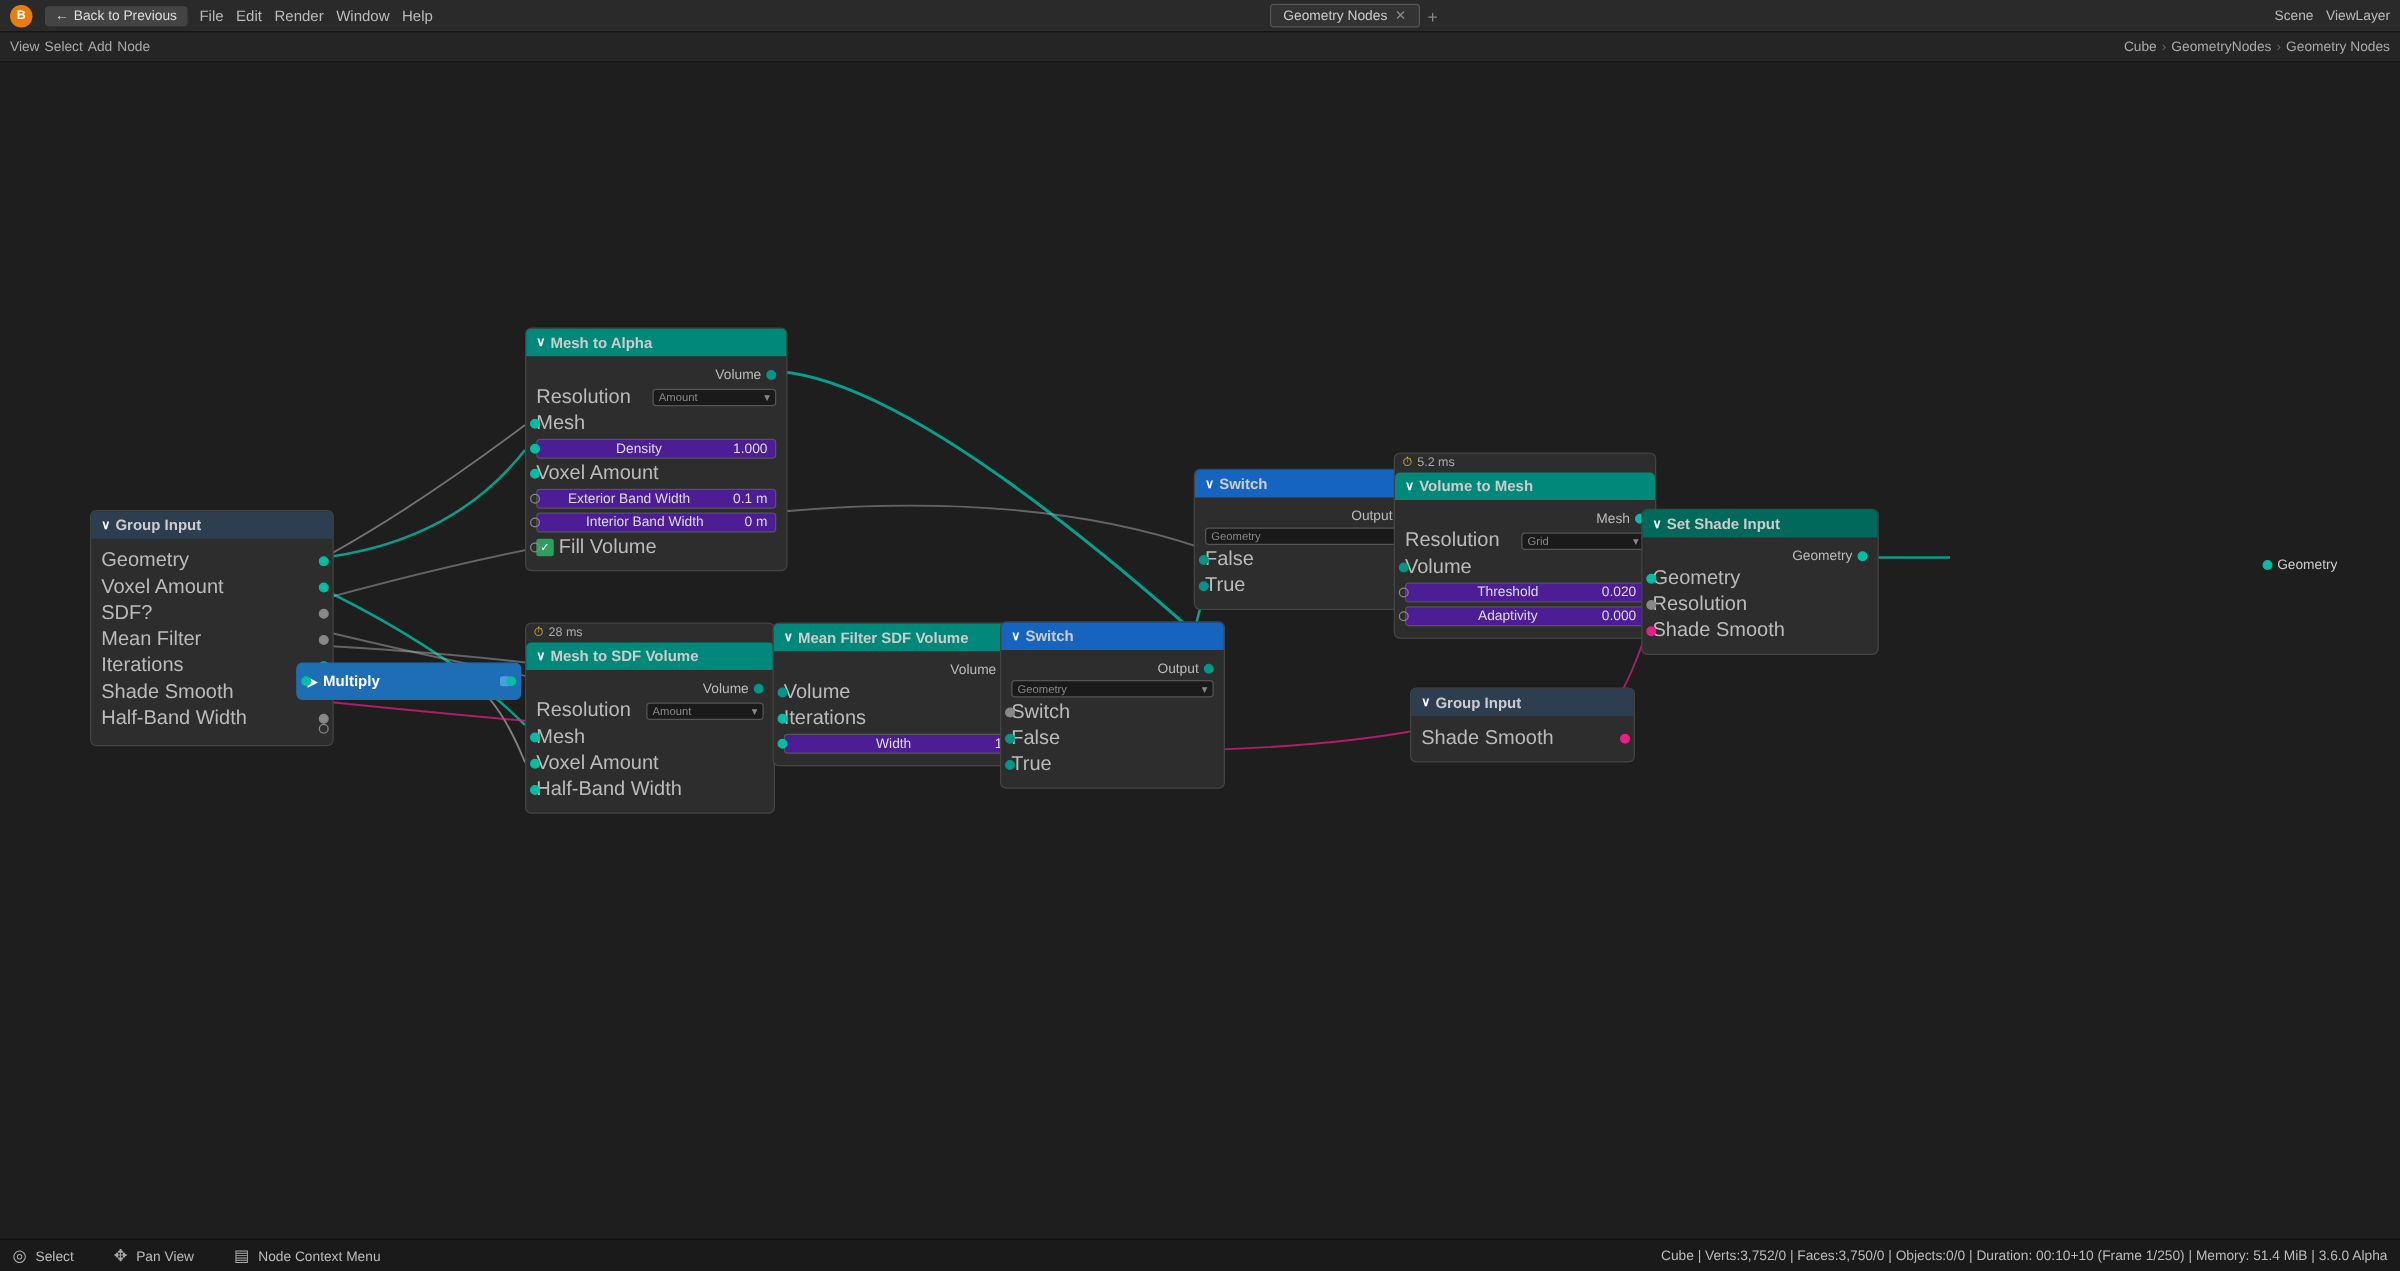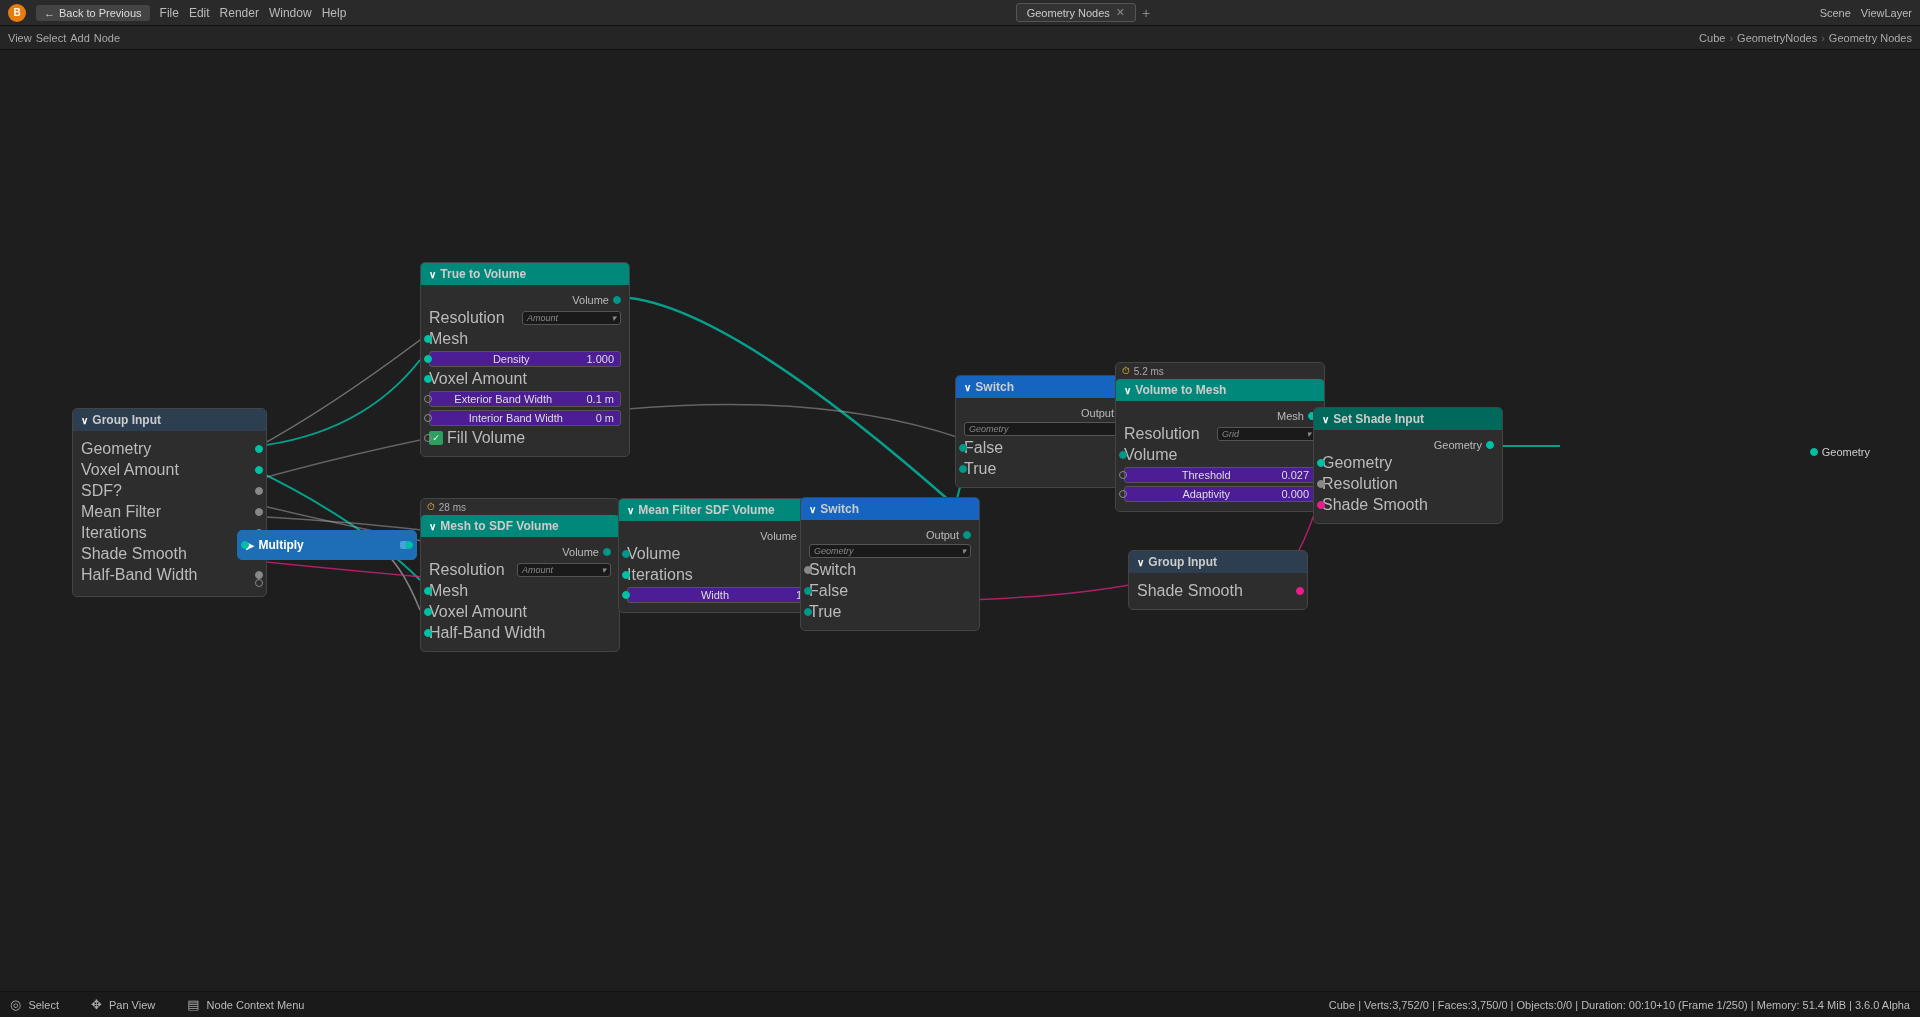--- a/index.html
+++ b/index.html
@@ -146,21 +146,21 @@
     .node-dropdown {
       background: #1a1a1a;
       border: 1px solid #555;
       border-radius: 3px;
       color: #ddd;
       font-size: 11px;
       padding: 1px 4px;
       flex: 1;
       display: flex; align-items: center; justify-content: space-between;
     }
-    .node-dropdown span { font-size: 9px; color: #888; font-style: italic; }
+    .node-dropdown span { font-size: 9px; color: #888; }
 
     
     .node-checkbox {
       width: 14px; height: 14px;
       background: #2c9e5e;
       border-radius: 2px;
       display: flex; align-items: center; justify-content: center;
       font-size: 9px; color: #fff;
     }
 
@@ -327,21 +327,21 @@
         <span style="color:#fff; font-weight:600;">Multiply</span>
         <div style="width:8px; height:8px; border-radius:2px; background:#4a9fe0; margin-left:auto;"></div>
         <div class="socket socket-green" style="position:absolute; right:-5px;"></div>
       </div>
     </div>
   </div>
 
   <div class="node" style="left:420px; top:212px; width:210px;">
     <div class="node-header header-teal">
       <span class="collapse-icon">∨</span>
-      <span>True to Volume</span>
+      <span>Mesh to Alpha</span>
     </div>
     <div class="node-body">
 
       <div class="output-row">
         <span class="output-label">Volume</span>
         <div class="socket socket-teal"></div>
       </div>
 
       <div class="node-row">
         <span class="node-label">Resolution</span>
@@ -537,21 +537,21 @@
         </div>
       </div>
       <div class="node-row">
         <div class="socket socket-teal" style="position:absolute; left:-5px;"></div>
         <span class="node-label">Volume</span>
       </div>
       <div class="node-row">
         <div class="socket socket-empty" style="position:absolute; left:-5px; width:8px; height:8px; border-radius:50%; border:1.5px solid #888; background:transparent;"></div>
         <div class="node-value" style="flex:1;">
           <span>Threshold</span>
-          <span style="float:right;">0.027</span>
+          <span style="float:right;">0.020</span>
         </div>
       </div>
       <div class="node-row">
         <div class="socket socket-empty" style="position:absolute; left:-5px; width:8px; height:8px; border-radius:50%; border:1.5px solid #888; background:transparent;"></div>
         <div class="node-value" style="flex:1;">
           <span>Adaptivity</span>
           <span style="float:right;">0.000</span>
         </div>
       </div>
     </div>

